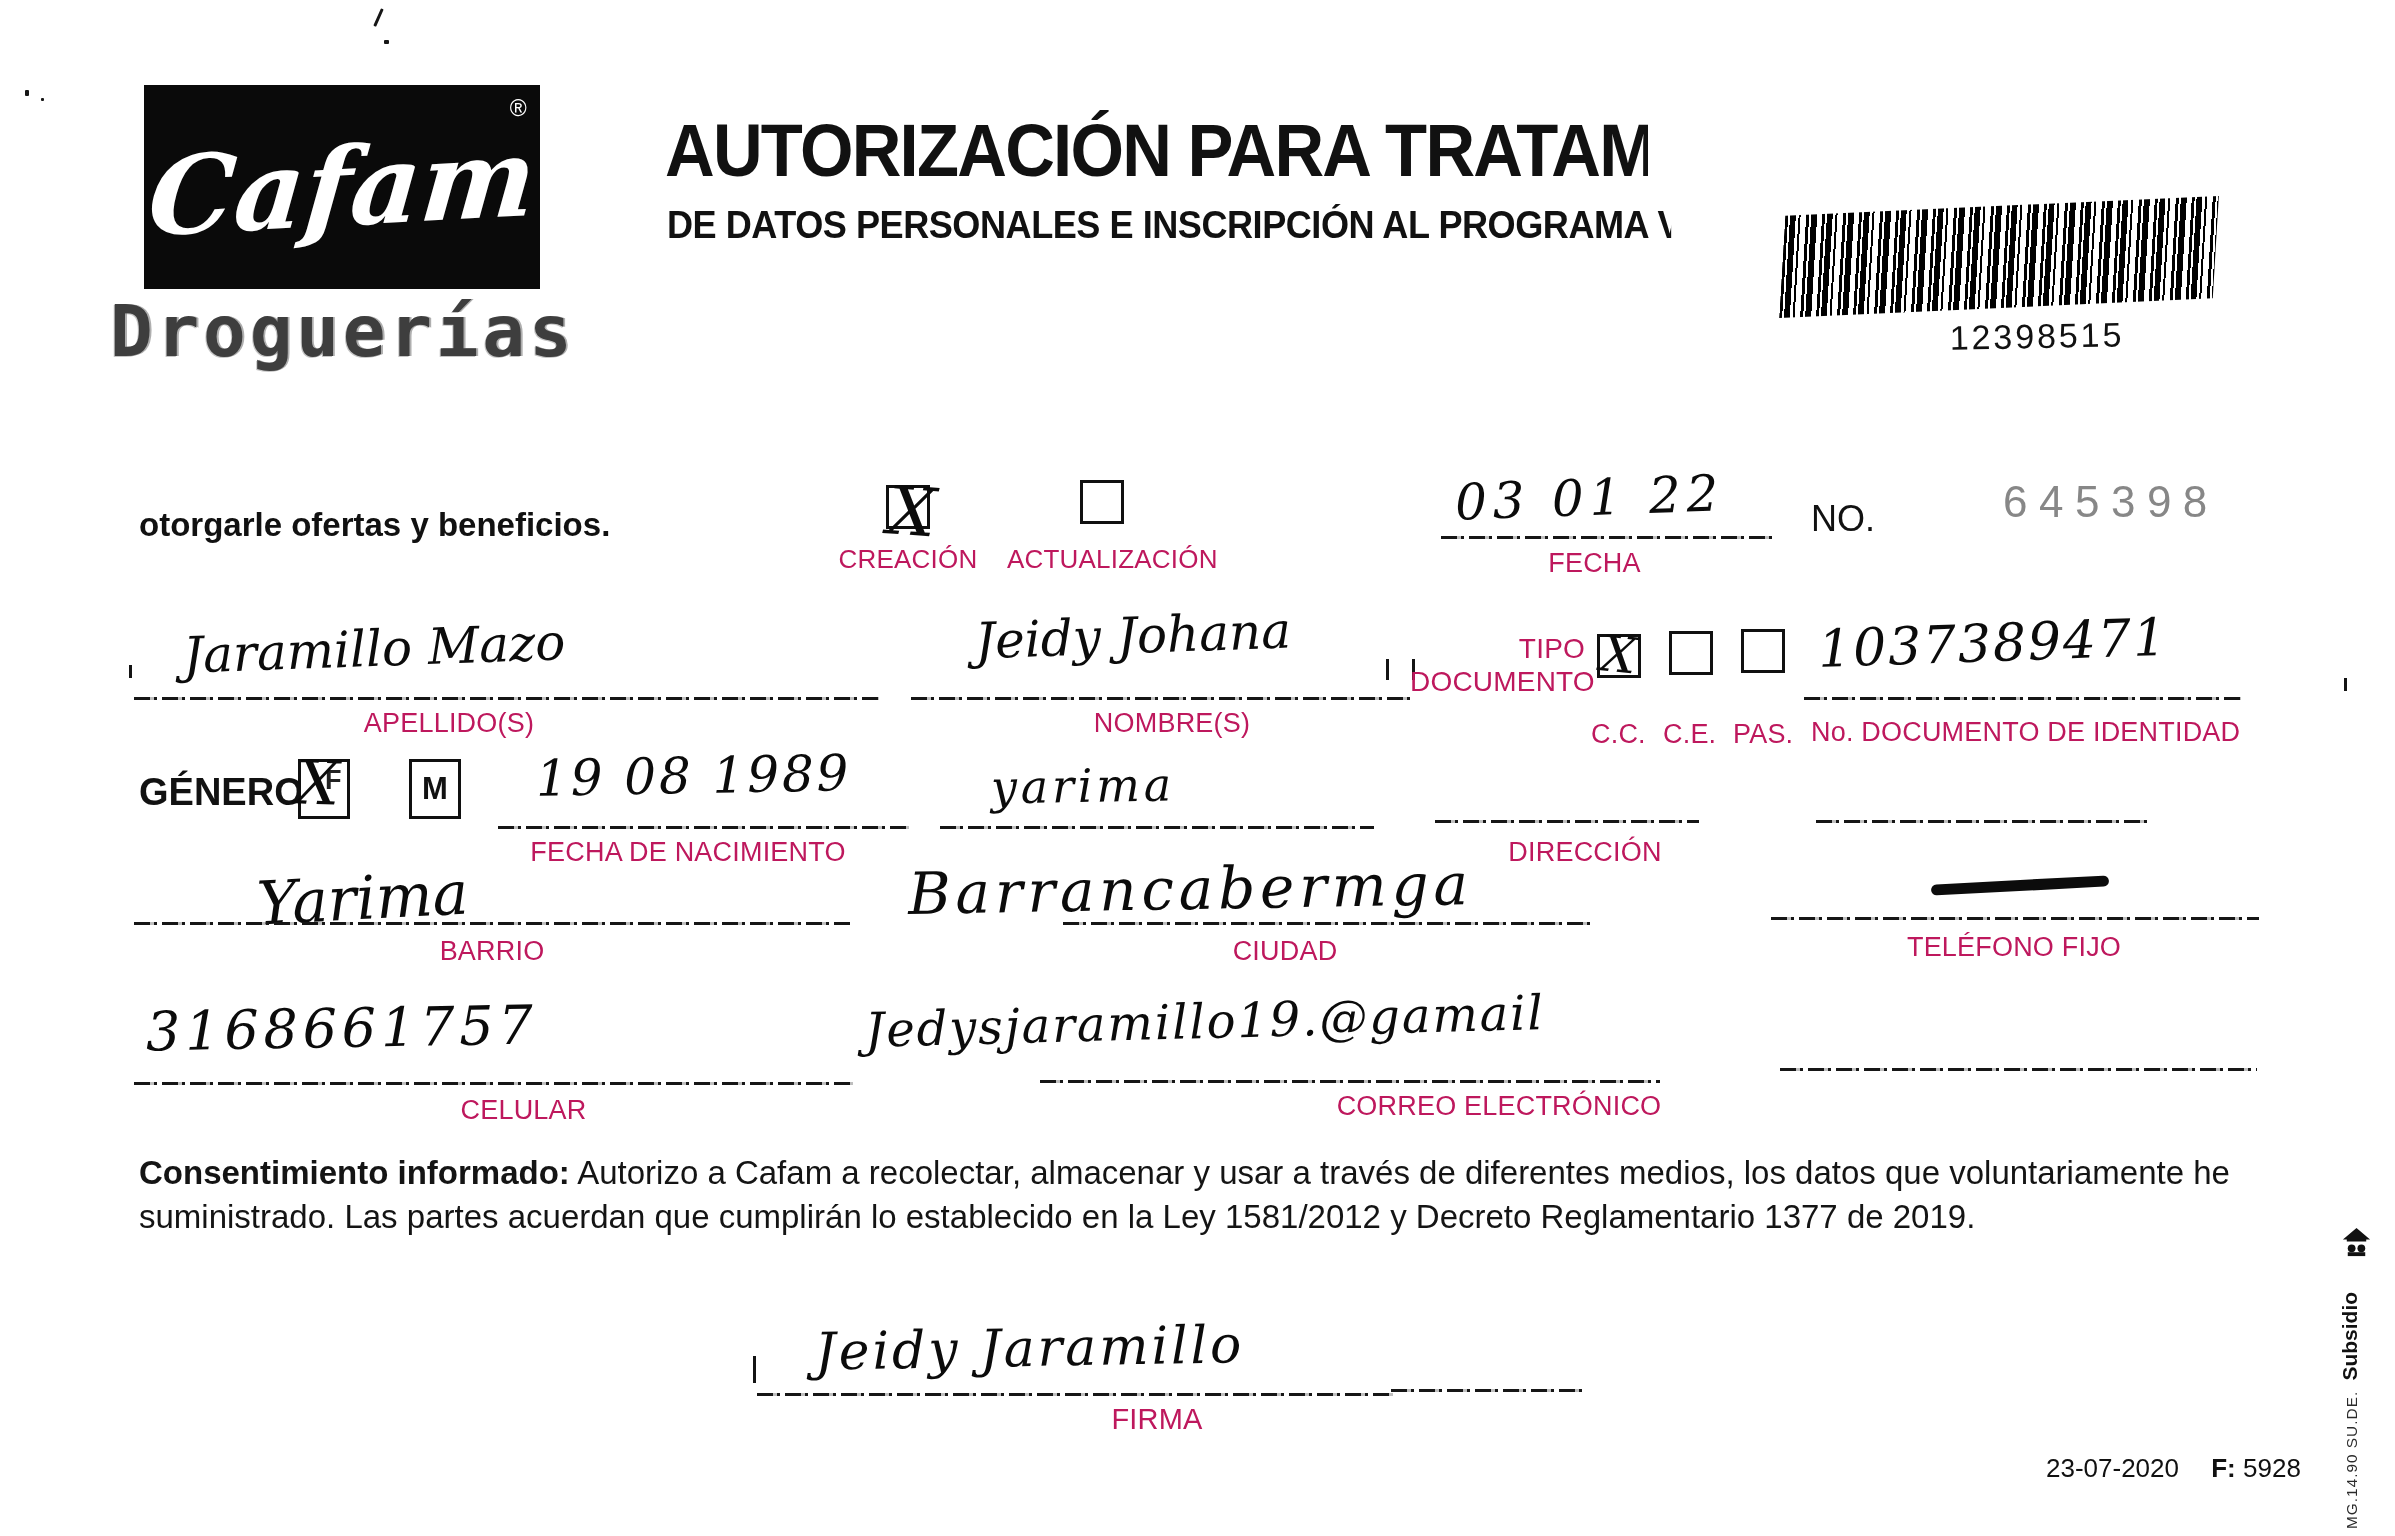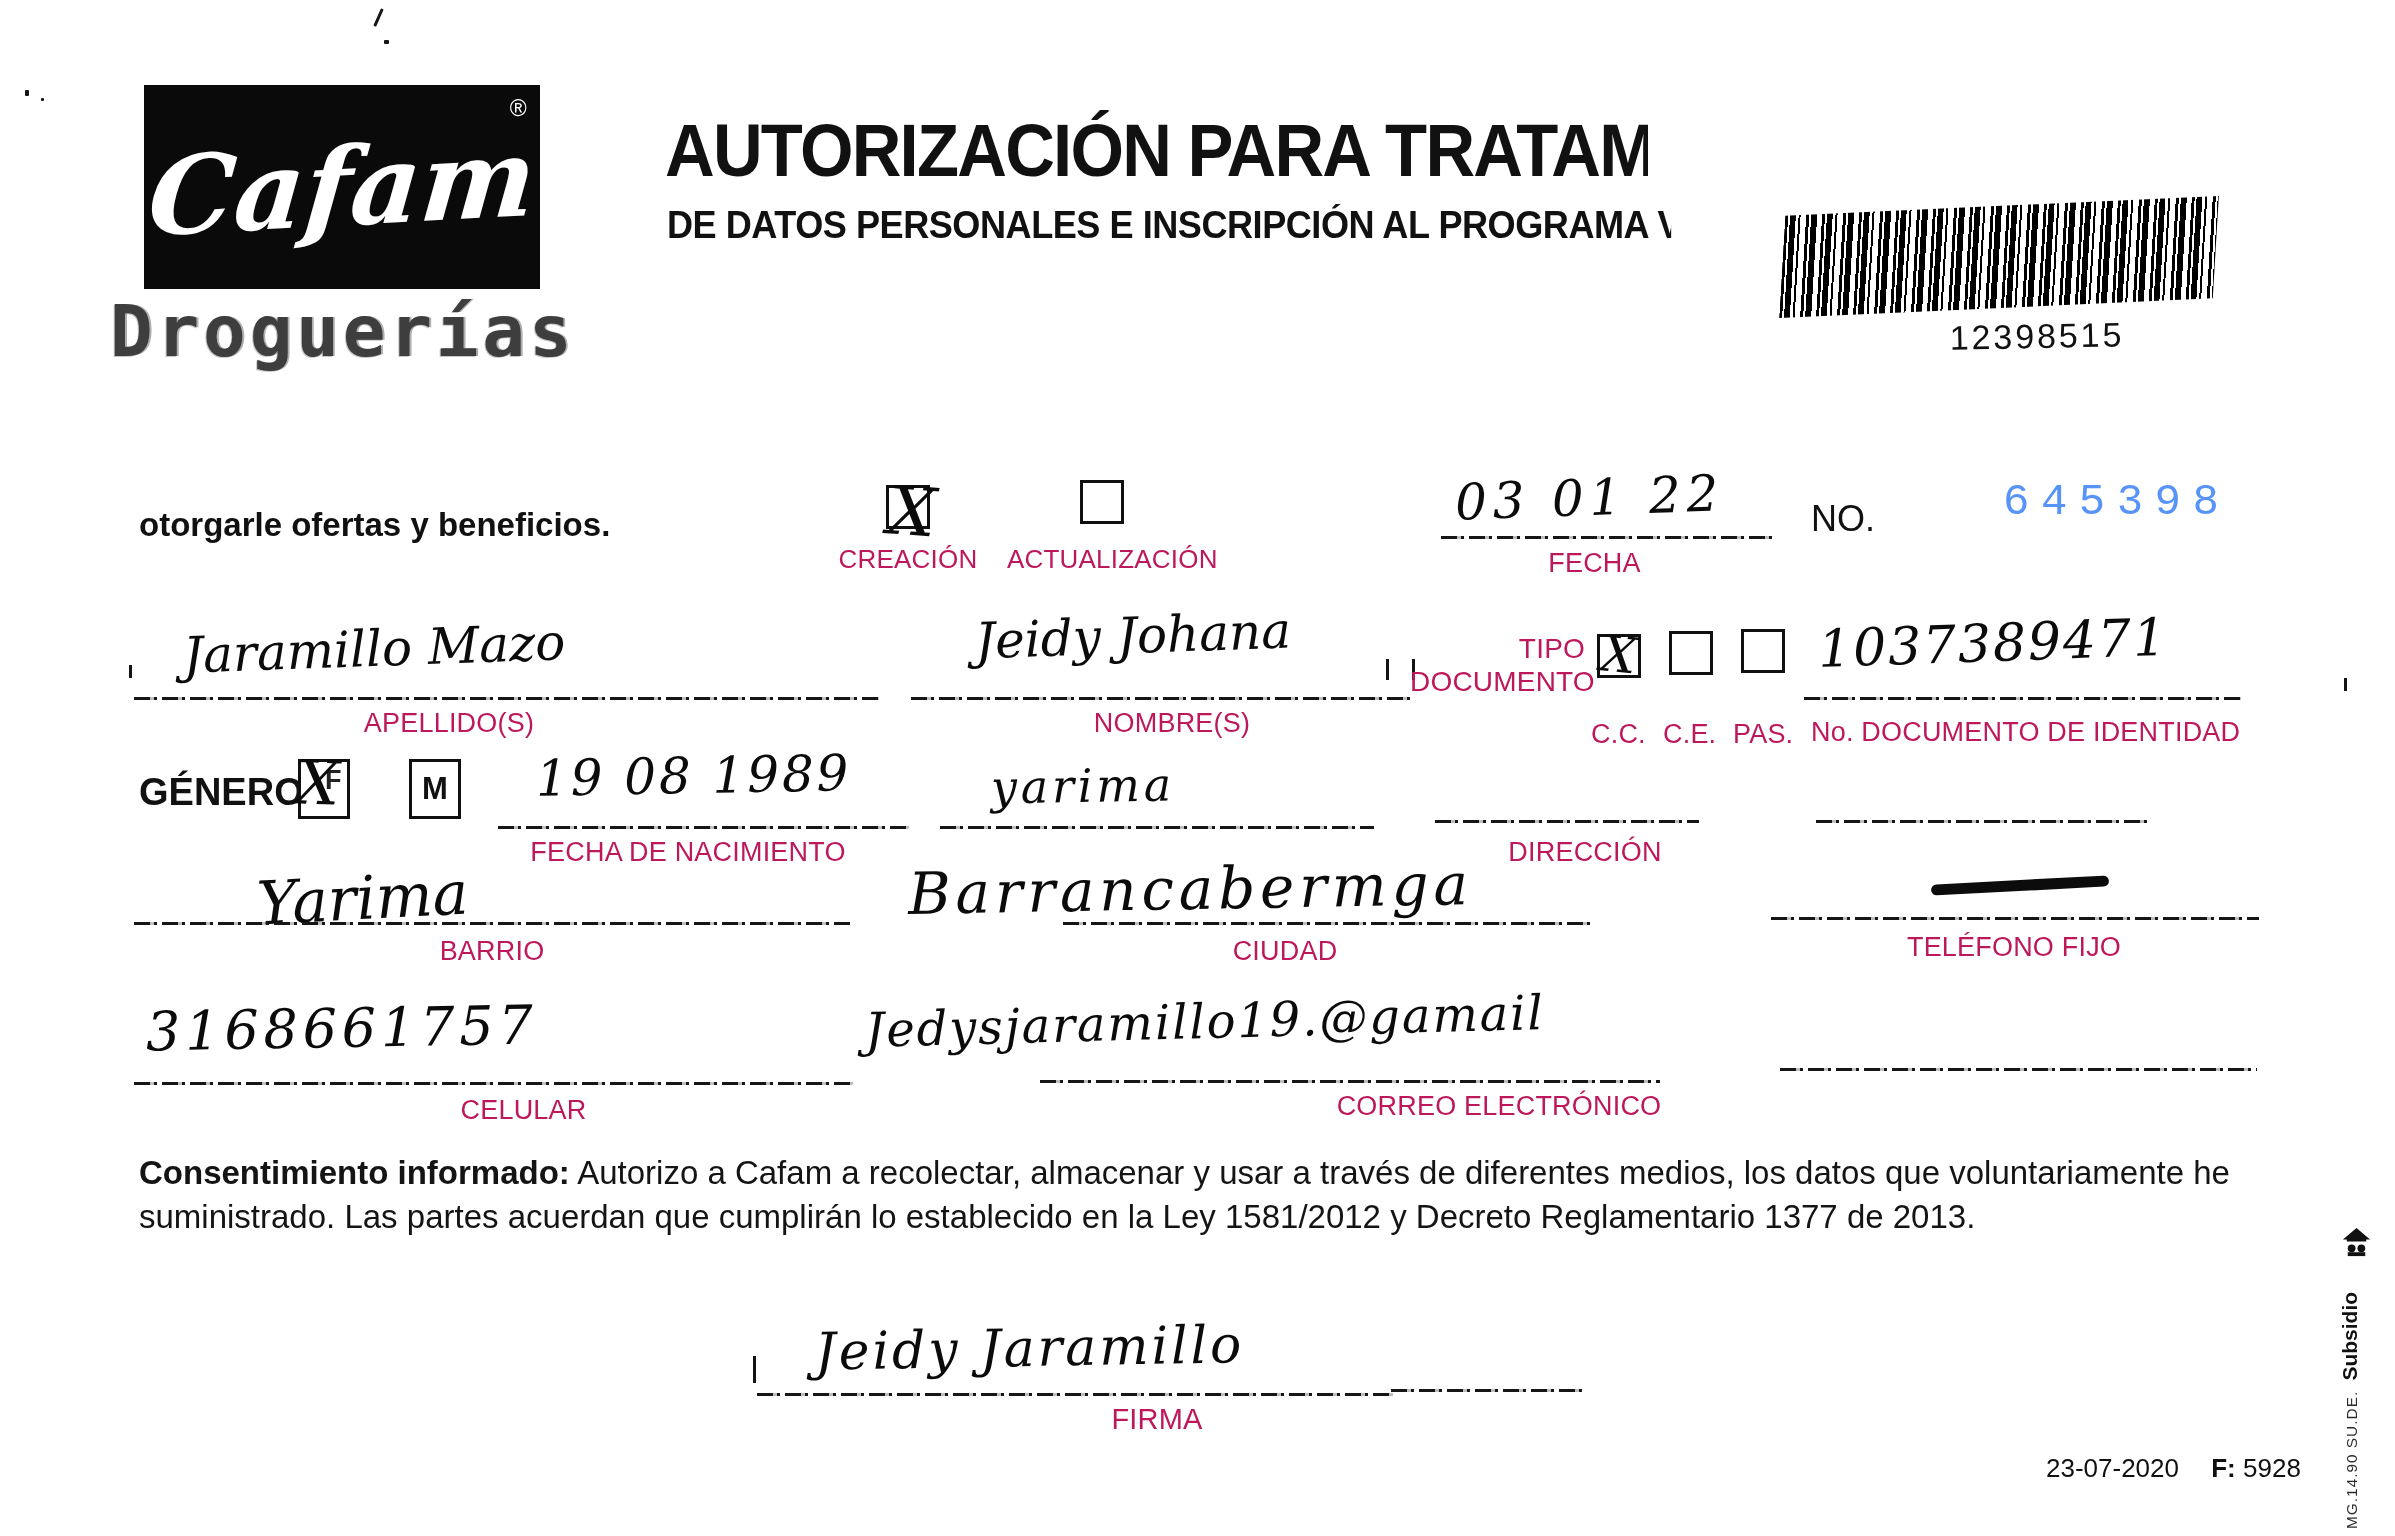--- a/index.html
+++ b/index.html
@@ -12,21 +12,21 @@
   .lbl{font-size:27px;color:#be185d;white-space:nowrap;letter-spacing:0.2px;}
   .lblc{text-align:center;}
   
   .hw{font-family:"DejaVu Serif",serif;font-style:italic;color:#0b0b0b;white-space:nowrap;}
   
   .fline{height:2.9px;background:repeating-linear-gradient(90deg,#161616 0 16.3px,rgba(22,22,22,.28) 16.3px 20px,#161616 20px 23px,rgba(0,0,0,0) 23px 28px);}
   
   .cb{width:44px;height:44px;border:3.8px solid #101010;background:#fff;box-sizing:border-box;}
   .tick{width:2.9px;height:21px;background:#141414;}
   .speck{background:#161616;border-radius:1px;}
-  .stamp{font-family:Liberation Mono, monospace;color:#3b82f6;letter-spacing:11.5px;opacity:.85;}
+  .stamp{font-family:Liberation Sans, sans-serif;color:#737373;letter-spacing:11.5px;opacity:.85;}
   .logoA{font-family:"DejaVu Serif",serif;font-style:italic;font-weight:bold;color:#fff;}
   .title{font-weight:bold;letter-spacing:-1.9px;white-space:nowrap;overflow:hidden;}
   .noisy{font-family:"DejaVu Sans Mono",monospace;font-weight:bold;color:#3e3e3e;
          text-shadow:1.9px 0 0 rgba(110,110,110,.55),-1px 1px 0 rgba(90,90,90,.35);}
   .bold{font-weight:bold;}
 </style>
 </head>
 <body>
 
 <div id="doc">
@@ -132,21 +132,21 @@
   <div class="abs hw" style="left:146px;top:997px;font-size:54px;letter-spacing:4.8px;transform:rotate(-1deg);">3168661757</div>
   <div class="abs fline" style="left:134px;top:1082px;width:719px;"></div>
   <div class="abs lbl lblc" style="left:437px;top:1095px;width:173px;">CELULAR</div>
 
   <div class="abs hw" style="left:865px;top:993px;font-size:48px;letter-spacing:1.9px;transform:rotate(-1.5deg);">Jedysjaramillo19.@gamail</div>
   <div class="abs fline" style="left:1040px;top:1080px;width:620px;"></div>
   <div class="abs lbl lblc" style="left:1307px;top:1091px;width:384px;">CORREO ELECTRÓNICO</div>
   <div class="abs fline" style="left:1780px;top:1068px;width:477px;"></div>
 
   <div class="abs" style="left:139px;top:1151px;width:2157px;font-size:33px;line-height:44px;color:#141414;">
-    <span class="bold">Consentimiento informado:</span><span> Autorizo a Cafam a recolectar, almacenar y usar a través de diferentes medios, los datos que voluntariamente he suministrado. Las partes acuerdan que cumplirán lo establecido en la Ley 1581/2012 y Decreto Reglamentario 1377 de 2013.</span>
+    <span class="bold">Consentimiento informado:</span><span> Autorizo a Cafam a recolectar, almacenar y usar a través de diferentes medios, los datos que voluntariamente he suministrado. Las partes acuerdan que cumplirán lo establecido en la Ley 1581/2012 y Decreto Reglamentario 1377 de 2019.</span>
   </div>
 
   <div class="abs tick" style="left:753px;top:1356px;height:27px;"></div>
   <div class="abs hw" style="left:815px;top:1318px;font-size:52px;letter-spacing:2.9px;transform:rotate(-1deg);">Jeidy  Jaramillo</div>
   <div class="abs fline" style="left:757px;top:1393px;width:636px;"></div>
   <div class="abs lbl lblc" style="left:1090px;top:1403px;width:134px;font-size:29px;">FIRMA</div>
   <div class="abs fline" style="left:1391px;top:1389px;width:192px;"></div>
 
   <div class="abs" style="left:2046px;top:1453px;font-size:26px;white-space:nowrap;">
     <span>23-07-2020</span>

